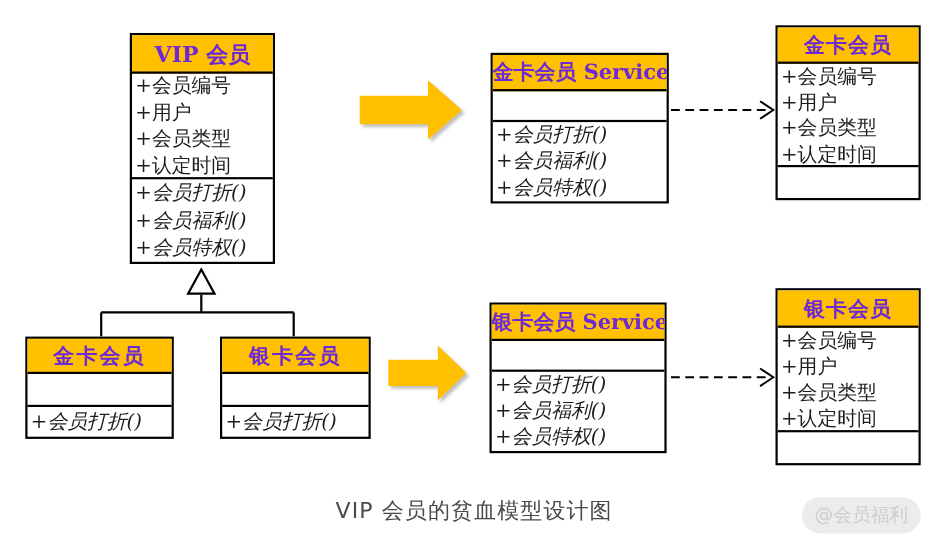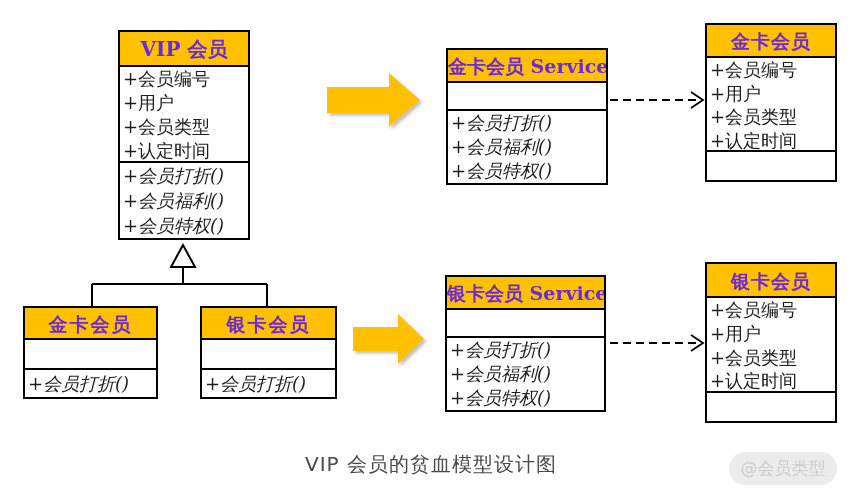--- a/index.html
+++ b/index.html
@@ -168,16 +168,16 @@
       <div class="uml-row" style="line-height:23.75px;">+用户</div>
       <div class="uml-row" style="line-height:23.75px;">+会员类型</div>
       <div class="uml-row" style="line-height:23.75px;">+认定时间</div>
     </div>
     <div class="uml-section" style="height:28px;"></div>
   </div>
 
   <div id="caption">VIP 会员的贫血模型设计图</div>
 
   <div id="watermark">
-    <span>@会员类型</span>
+    <span>@会员福利</span>
   </div>
 
 </div>
 
 </body></html>

